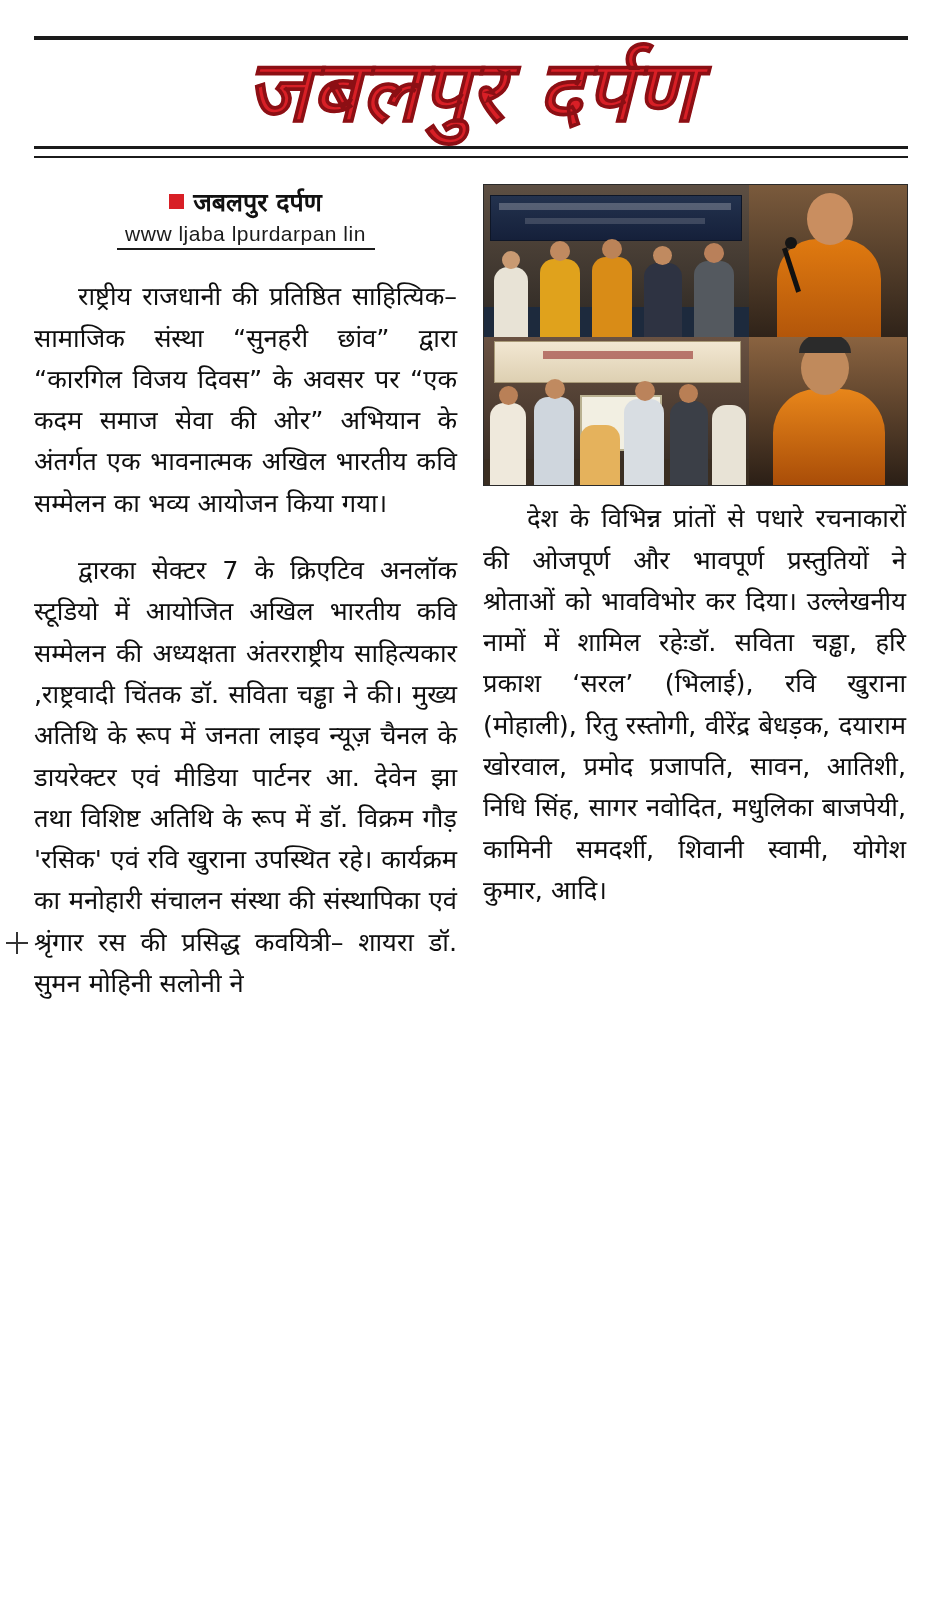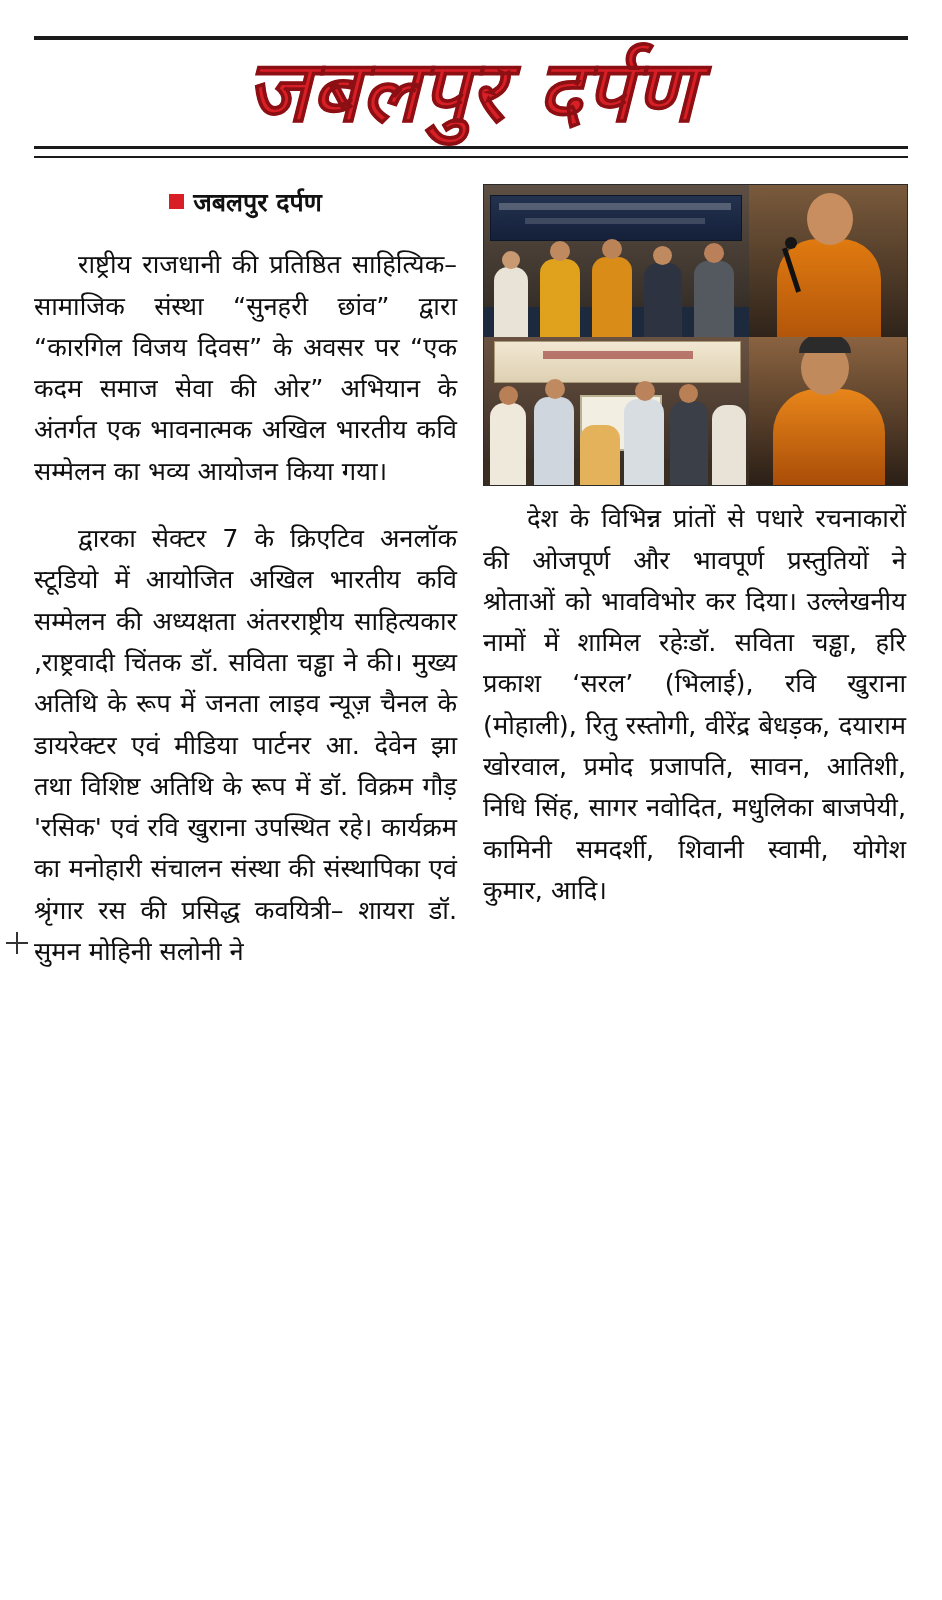--- a/index.html
+++ b/index.html
@@ -210,20 +210,21 @@
 
   <div class="columns">
 
     <div class="col col-left">
 
       <div class="byline">
         <div class="byline-row">
           <span class="byline-square"></span>
           <span>जबलपुर दर्पण</span>
         </div>
+        <div class="byline-url">www ljaba lpurdarpan lin</div>
       </div>
 
       <p class="ptext indent">राष्ट्रीय राजधानी की प्रतिष्ठित साहित्यिक–सामाजिक संस्था “सुनहरी छांव” द्वारा “कारगिल विजय दिवस” के अवसर पर “एक कदम समाज सेवा की ओर” अभियान के अंतर्गत एक भावनात्मक अखिल भारतीय कवि सम्मेलन का भव्य आयोजन किया गया।</p>
       <p class="ptext indent">द्वारका सेक्टर 7 के क्रिएटिव अनलॉक स्टूडियो में आयोजित अखिल भारतीय कवि सम्मेलन की अध्यक्षता अंतरराष्ट्रीय साहित्यकार ,राष्ट्रवादी चिंतक डॉ. सविता चड्ढा ने की। मुख्य अतिथि के रूप में जनता लाइव न्यूज़ चैनल के डायरेक्टर एवं मीडिया पार्टनर आ. देवेन झा तथा विशिष्ट अतिथि के रूप में डॉ. विक्रम गौड़ 'रसिक' एवं रवि खुराना उपस्थित रहे। कार्यक्रम का मनोहारी संचालन संस्था की संस्थापिका एवं श्रृंगार रस की प्रसिद्ध कवयित्री– शायरा डॉ. सुमन मोहिनी सलोनी ने</p>
     </div>
 
     <div class="col col-right">
 
       <div class="photo">
 

